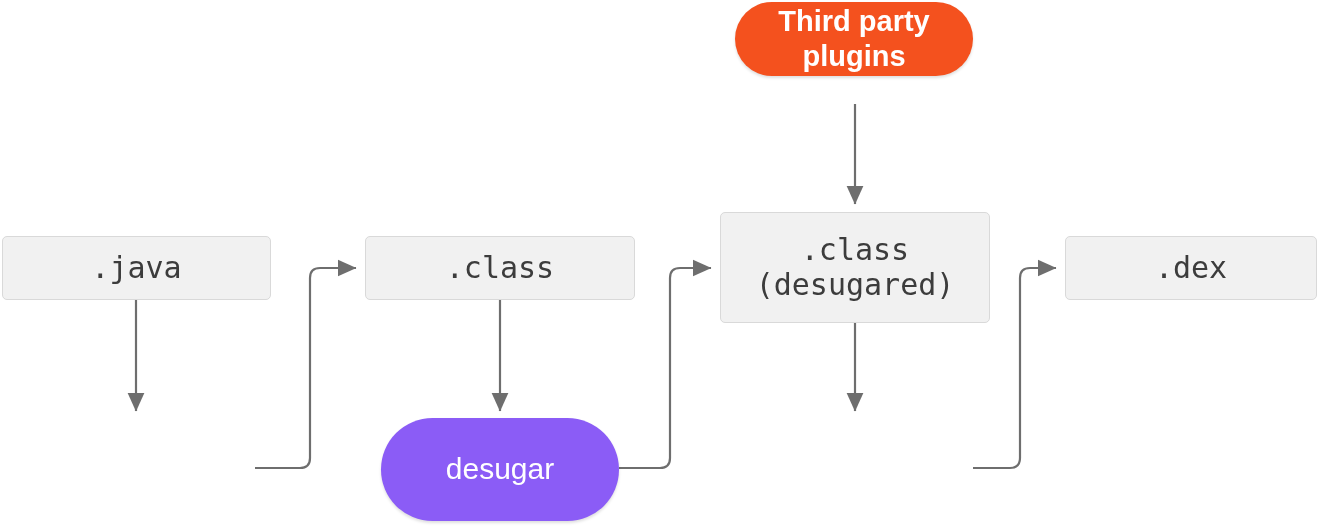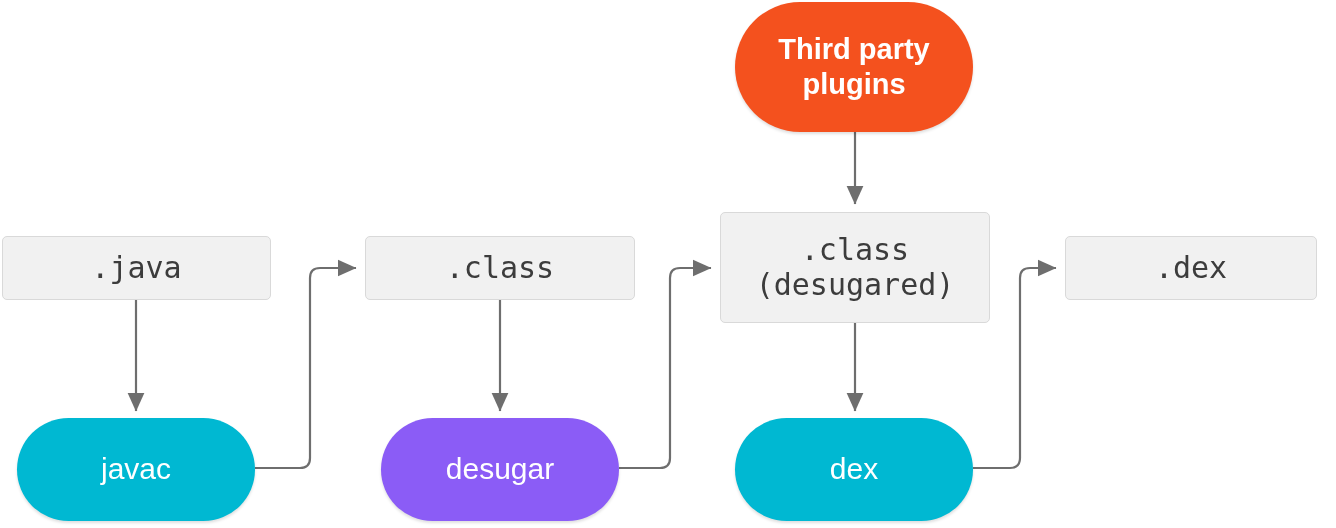--- a/index.html
+++ b/index.html
@@ -102,30 +102,24 @@
 
   <div class="node artifact" style="left:720px; top:212px; width:270px; height:111px; flex-direction:column;">
     <span>.class</span>
     <span>(desugared)</span>
   </div>
 
   <div class="node artifact" style="left:1065px; top:236px; width:252px; height:64px;">
     <span>.dex</span>
   </div>
 
-  <div class="node pill pill-plugins" style="left:735px; top:2px; width:238px; height:130px; flex-direction:column;">
+  <div class="node pill pill-plugins" style="left:735px; top:2px; width:238px; height:74px; flex-direction:column;">
     <span>Third party</span>
     <span>plugins</span>
   </div>
 
-  <div class="node pill pill-javac" style="left:17px; top:418px; width:238px; height:103px;">
-    <span>javac</span>
-  </div>
 
   <div class="node pill pill-desugar" style="left:381px; top:418px; width:238px; height:103px;">
     <span>desugar</span>
   </div>
 
-  <div class="node pill pill-dex" style="left:735px; top:418px; width:238px; height:103px;">
-    <span>dex</span>
-  </div>
 
 </div>
 
 </body></html>

